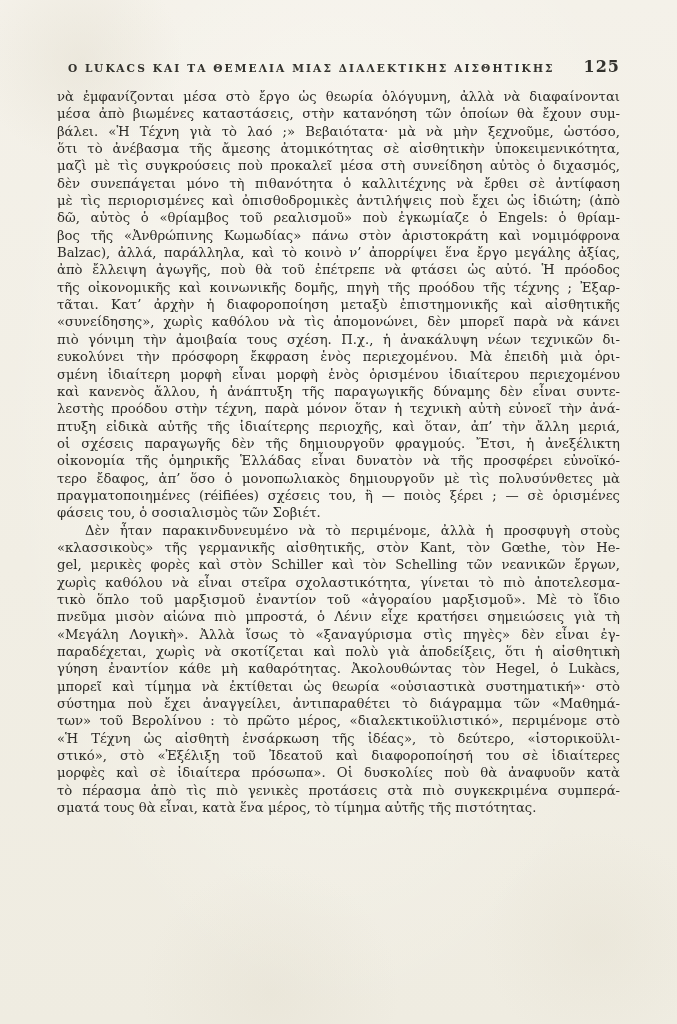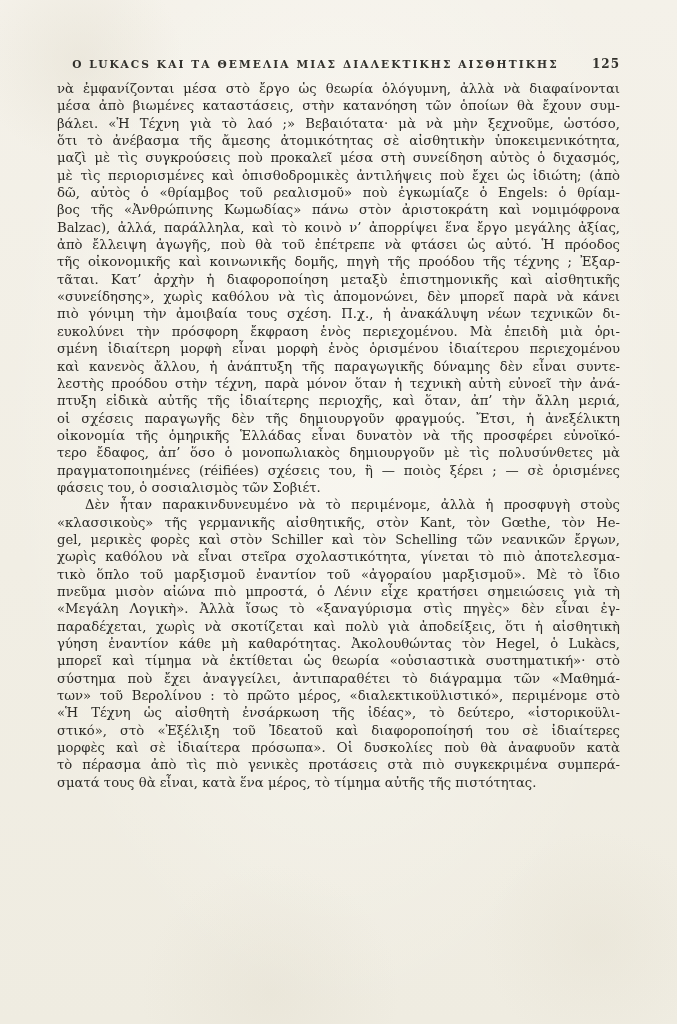--- a/index.html
+++ b/index.html
@@ -38,29 +38,29 @@
   .running-title {
     flex: 1;
     text-align: center;
     font-size: 10.6px;
     font-weight: bold;
     letter-spacing: 2.1px;
     white-space: nowrap;
     color: #32312c;
   }
   .page-number {
-    font-size: 12px;
+    font-size: 16px;
     font-weight: bold;
     letter-spacing: 1px;
     margin-left: 18px;
     color: #32312c;
   }
   .body-text {
     position: absolute;
-    top: 80px;
+    top: 88px;
     left: 57px;
     width: 563px;
   }
   .para {
     margin: 0;
   }
   .line {
     height: 17.35px;
     line-height: 17.35px;
     font-size: 13.2px;
@@ -87,20 +87,21 @@
     <span class="page-number">125</span>
   </div>
 
   <div class="body-text">
     <div class="para">
         <div class="line">νὰ ἐμφανίζονται μέσα στὸ ἔργο ὡς θεωρία ὁλόγυμνη, ἀλλὰ νὰ διαφαίνονται</div>
         <div class="line">μέσα ἀπὸ βιωμένες καταστάσεις, στὴν κατανόηση τῶν ὁποίων θὰ ἔχουν συμ-</div>
         <div class="line">βάλει. «Ἡ Τέχνη γιὰ τὸ λαό ;» Βεβαιότατα· μὰ νὰ μὴν ξεχνοῦμε, ὡστόσο,</div>
         <div class="line">ὅτι τὸ ἀνέβασμα τῆς ἄμεσης ἀτομικότητας σὲ αἰσθητικὴν ὑποκειμενικότητα,</div>
         <div class="line">μαζὶ μὲ τὶς συγκρούσεις ποὺ προκαλεῖ μέσα στὴ συνείδηση αὐτὸς ὁ διχασμός,</div>
+        <div class="line">δὲν συνεπάγεται μόνο τὴ πιθανότητα ὁ καλλιτέχνης νὰ ἔρθει σὲ ἀντίφαση</div>
         <div class="line">μὲ τὶς περιορισμένες καὶ ὀπισθοδρομικὲς ἀντιλήψεις ποὺ ἔχει ὡς ἰδιώτη; (ἀπὸ</div>
         <div class="line">δῶ, αὐτὸς ὁ «θρίαμβος τοῦ ρεαλισμοῦ» ποὺ ἐγκωμίαζε ὁ Engels: ὁ θρίαμ-</div>
         <div class="line">βος τῆς «Ἀνθρώπινης Κωμωδίας» πάνω στὸν ἀριστοκράτη καὶ νομιμόφρονα</div>
         <div class="line">Balzac), ἀλλά, παράλληλα, καὶ τὸ κοινὸ ν’ ἀπορρίψει ἕνα ἔργο μεγάλης ἀξίας,</div>
         <div class="line">ἀπὸ ἔλλειψη ἀγωγῆς, ποὺ θὰ τοῦ ἐπέτρεπε νὰ φτάσει ὡς αὐτό. Ἡ πρόοδος</div>
         <div class="line">τῆς οἰκονομικῆς καὶ κοινωνικῆς δομῆς, πηγὴ τῆς προόδου τῆς τέχνης ; Ἐξαρ-</div>
         <div class="line">τᾶται. Κατ’ ἀρχὴν ἡ διαφοροποίηση μεταξὺ ἐπιστημονικῆς καὶ αἰσθητικῆς</div>
         <div class="line">«συνείδησης», χωρὶς καθόλου νὰ τὶς ἀπομονώνει, δὲν μπορεῖ παρὰ νὰ κάνει</div>
         <div class="line">πιὸ γόνιμη τὴν ἀμοιβαία τους σχέση. Π.χ., ἡ ἀνακάλυψη νέων τεχνικῶν δι-</div>
         <div class="line">ευκολύνει τὴν πρόσφορη ἔκφραση ἑνὸς περιεχομένου. Μὰ ἐπειδὴ μιὰ ὁρι-</div>

